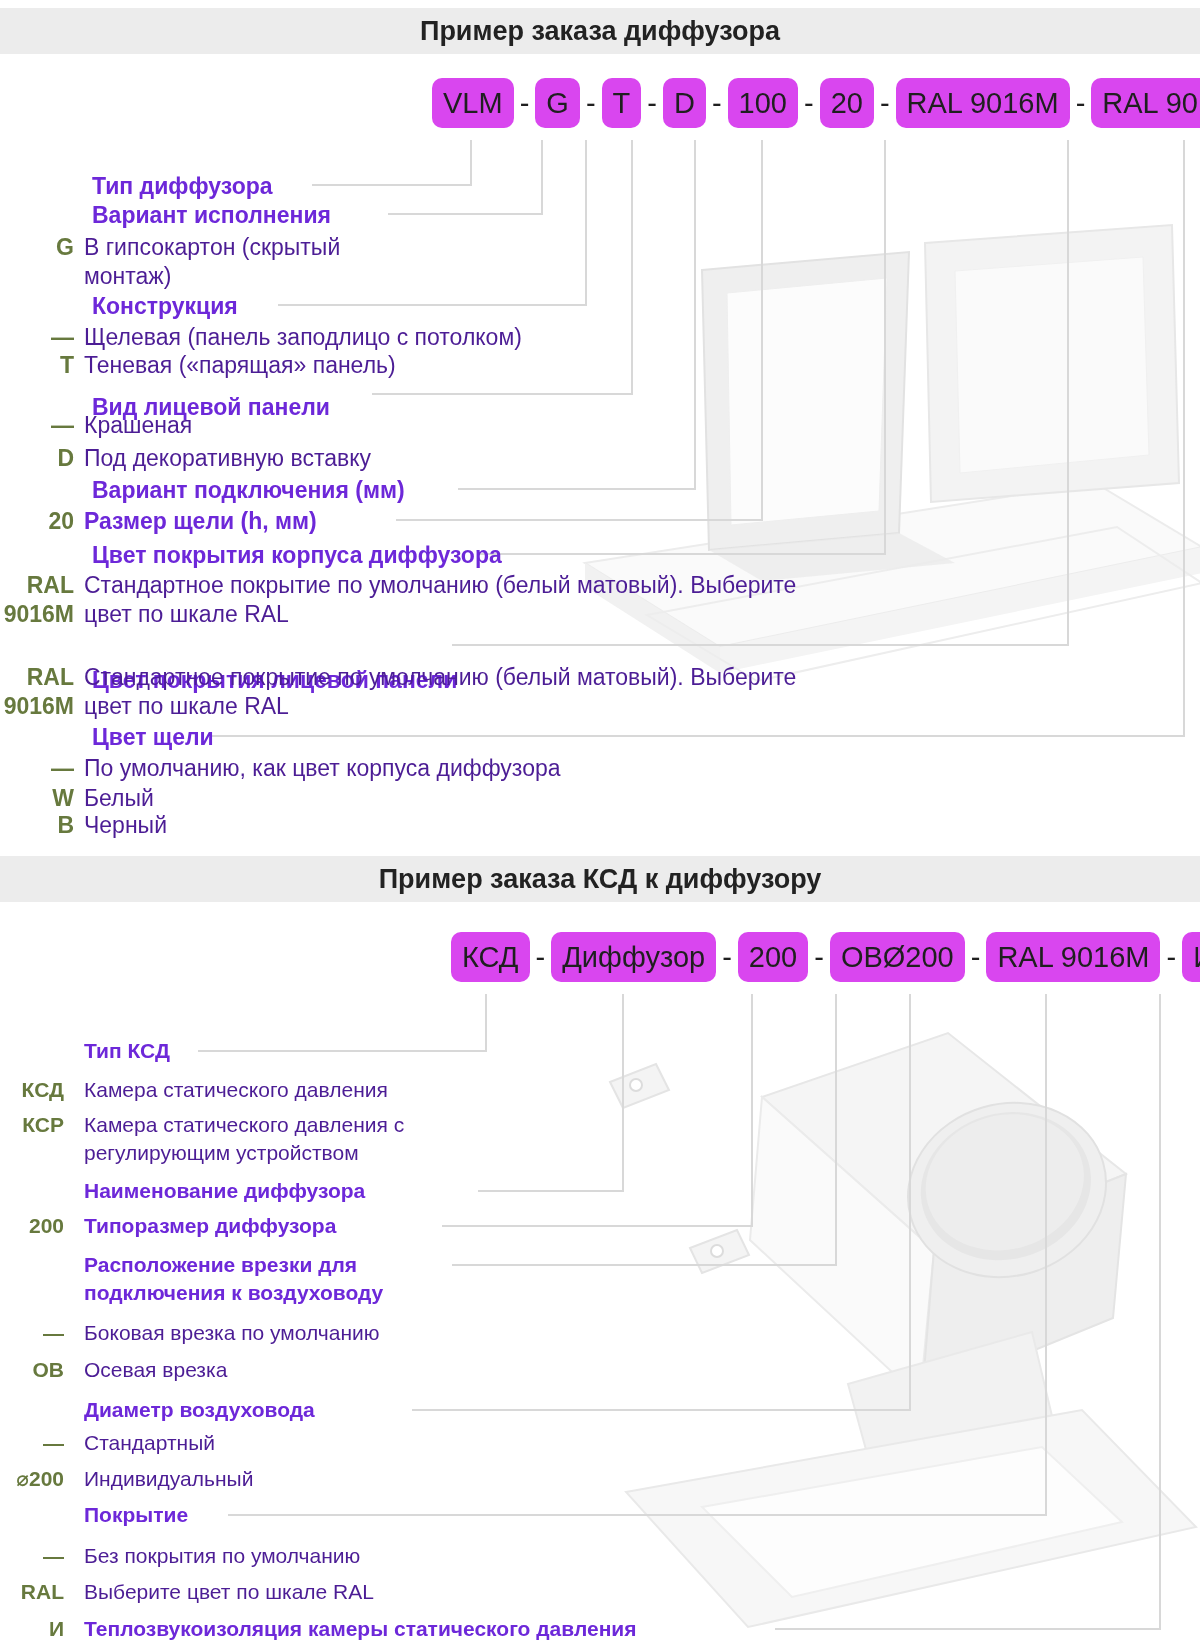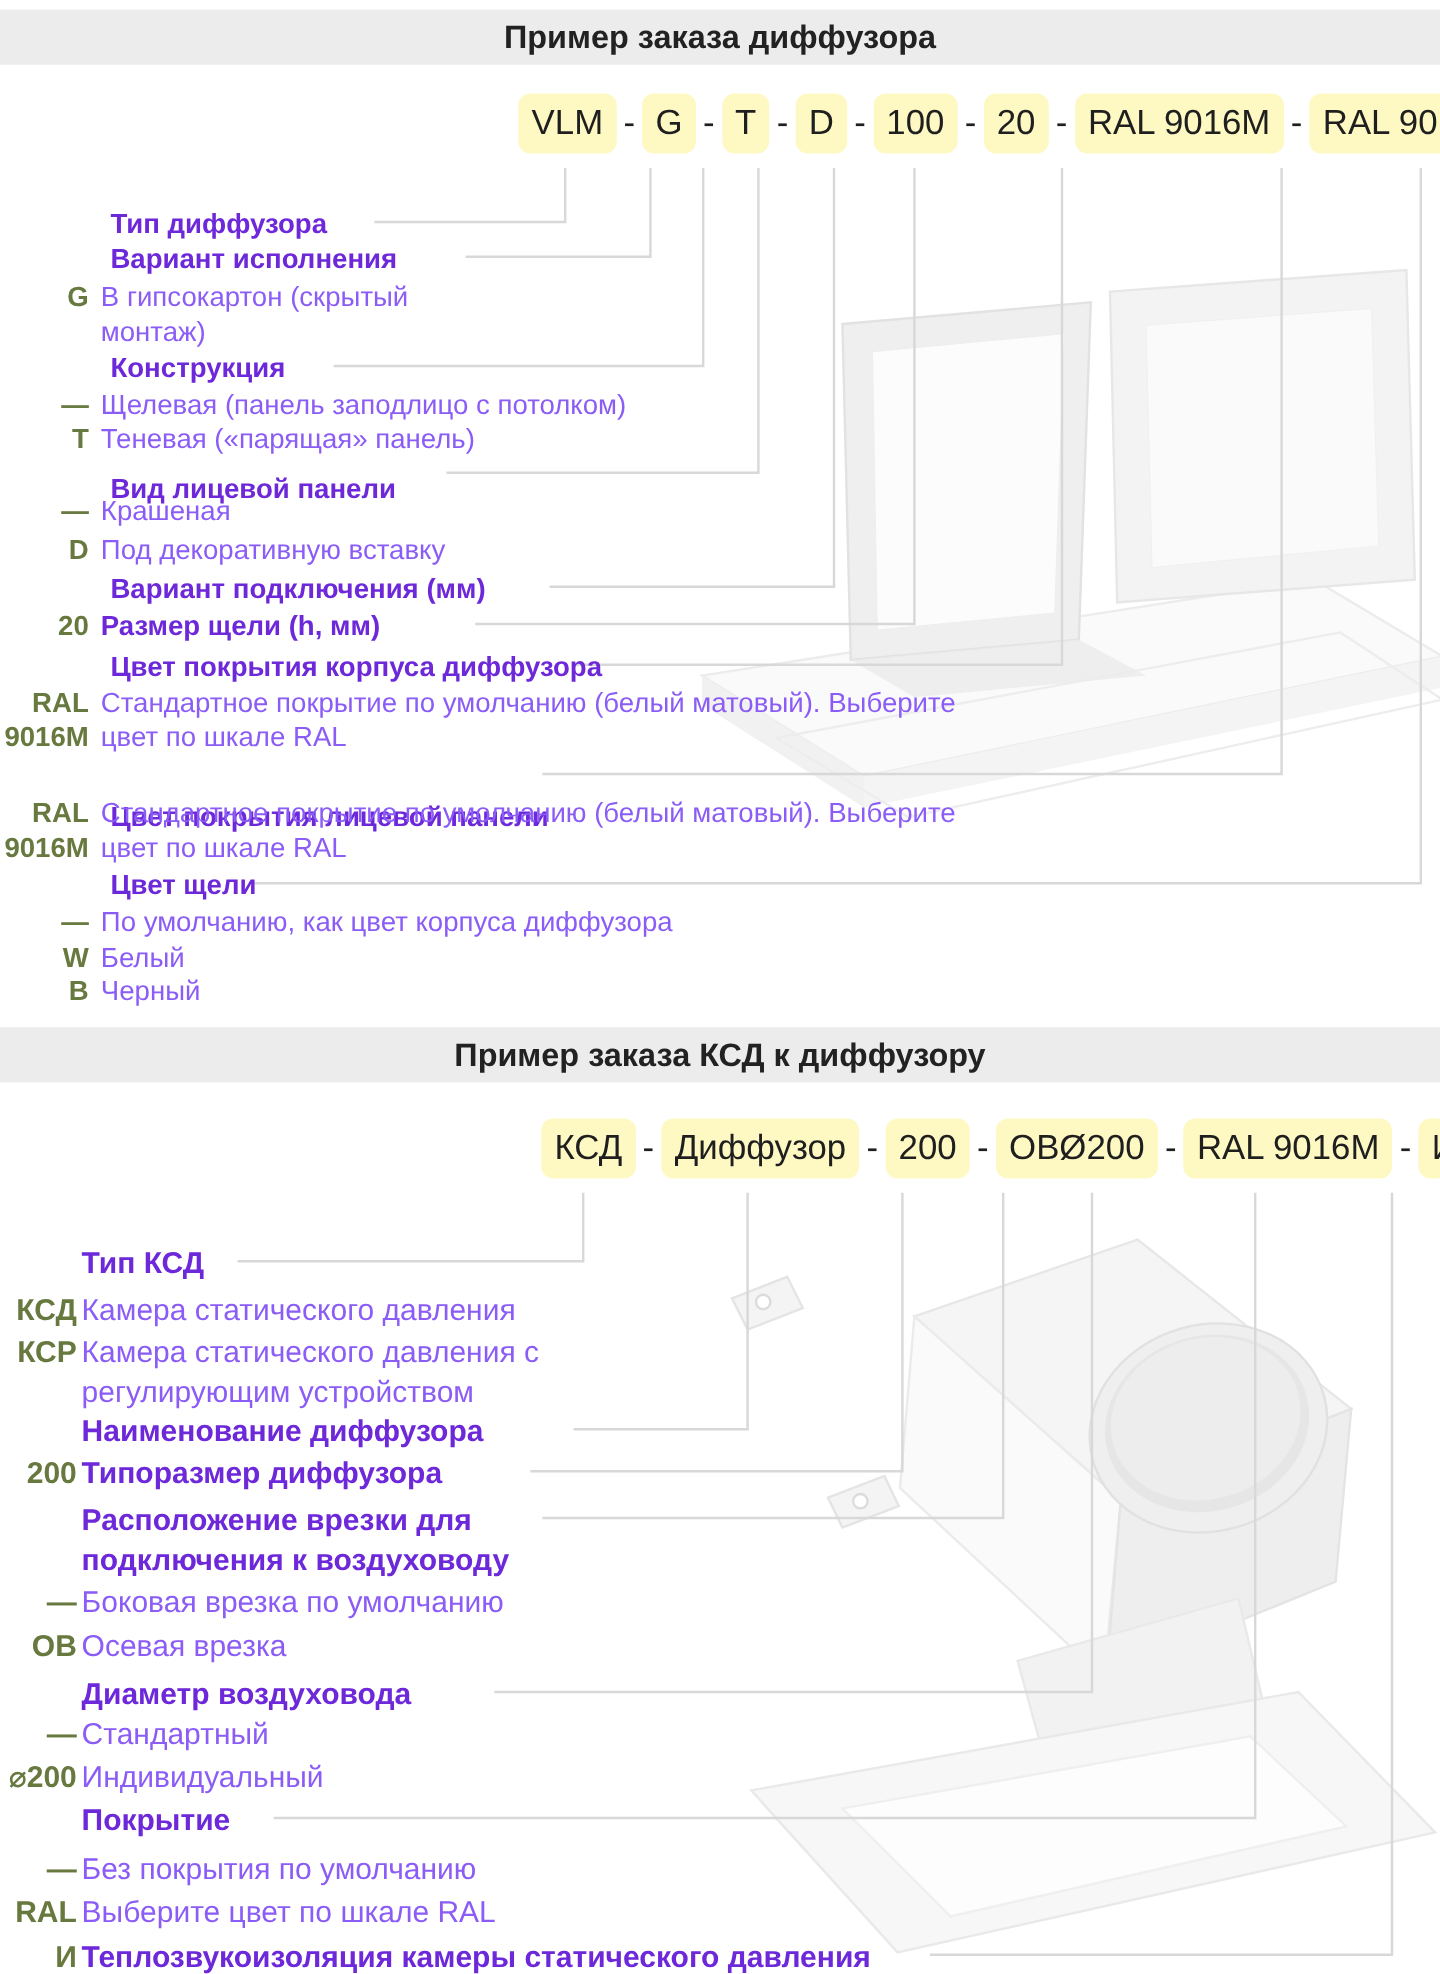--- a/index.html
+++ b/index.html
@@ -16,30 +16,30 @@
   #bar1{top:8px;}
   #bar2{top:856px;}
 
   .code-row{
     position:absolute;display:flex;align-items:center;height:50px;
     font-size:29px;color:#1f1f1f;white-space:nowrap;
   }
   #code1{left:432px;top:78px;}
   #code2{left:451px;top:932px;}
   .seg{
-    background:#fef9c3;border-radius:10px;height:50px;
+    background:#d946ef;border-radius:10px;height:50px;
     display:inline-flex;align-items:center;padding:0 11px;
   }
   .sep{margin:0 6px;}
 
   .spec-row{position:absolute;display:grid;column-gap:10px;}
   .rows-s1 .spec-row{grid-template-columns:74px auto;font-size:23px;line-height:1.26;}
-  .rows-s2 .spec-row{grid-template-columns:64px auto;column-gap:4px;font-size:25px;line-height:1.32;}
+  .rows-s2 .spec-row{grid-template-columns:64px auto;column-gap:20px;font-size:21px;line-height:1.32;}
   .spec-code{color:#67793e;font-weight:700;text-align:right;white-space:pre-line;}
-  .spec-text{white-space:pre-line;color:#8b5cf6;}
+  .spec-text{white-space:pre-line;color:#4c1d95;}
   .spec-row.bold .spec-text{font-weight:700;color:#6d28d9;}
   .rows-s1 .spec-row.hdr .spec-text{padding-left:8px;}
 
   .art{position:absolute;pointer-events:none;}
   #art1{left:557px;top:195px;}
   #art2{left:560px;top:1000px;}
   #connectors{position:absolute;left:0;top:0;pointer-events:none;}
 </style>
 </head>
 <body>

